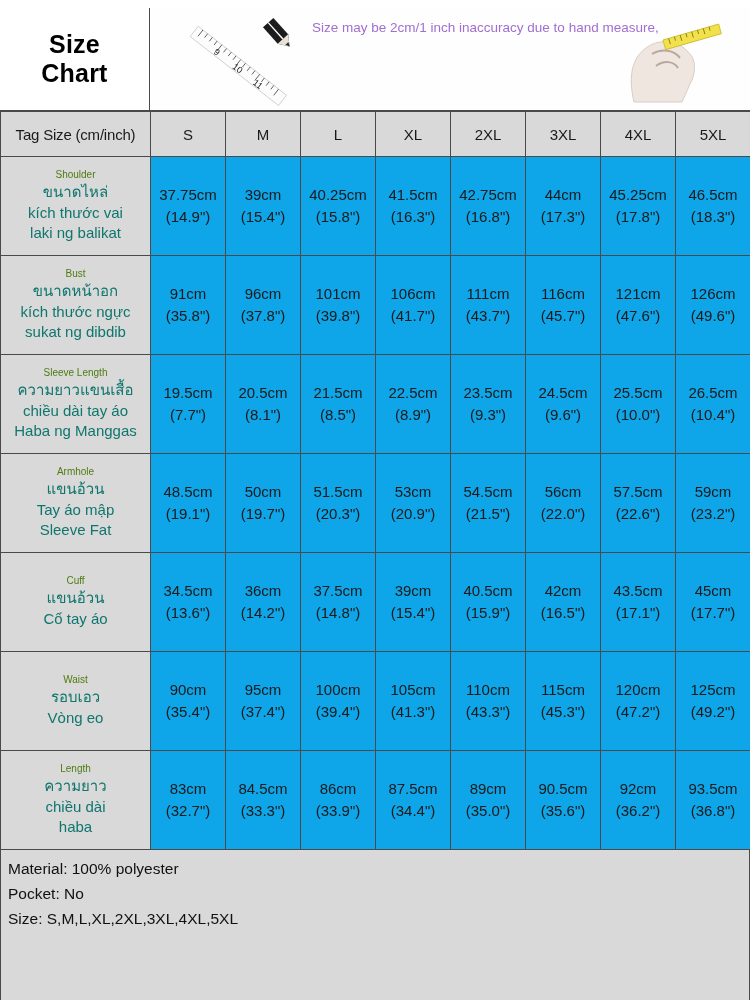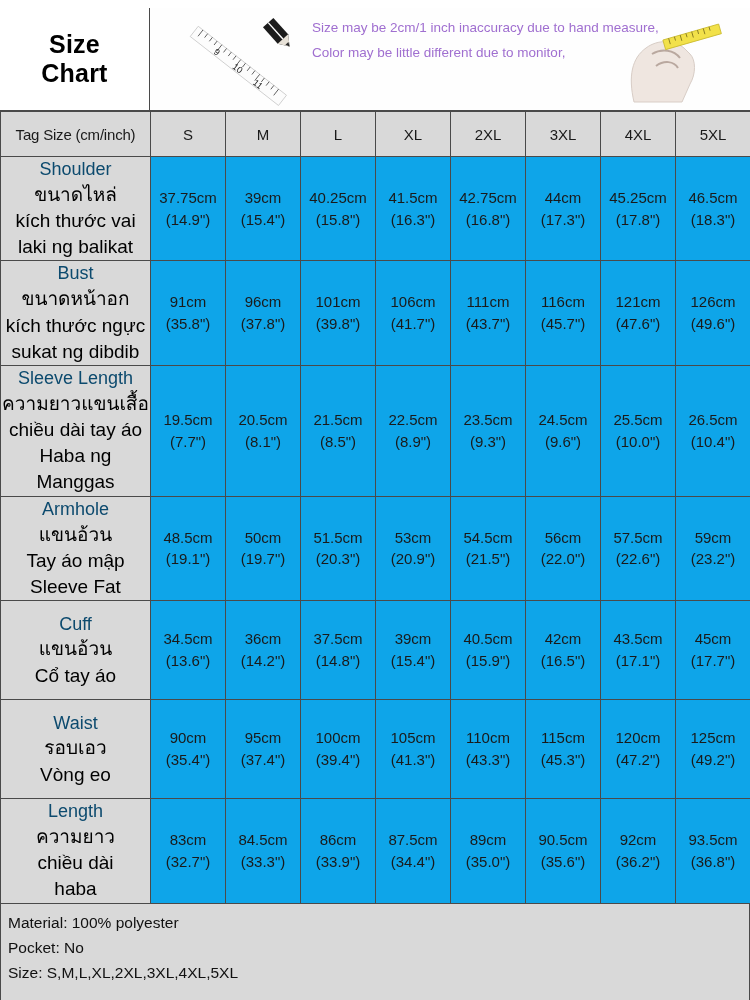--- a/index.html
+++ b/index.html
@@ -106,27 +106,27 @@
     font-weight: normal;
     letter-spacing: -0.2px;
   }
 
   td.row-label {
     background: #d9d9d9;
     padding: 4px 2px;
     line-height: 1.38;
   }
   .rl-en {
-    color: #0c4a6e;
-    font-size: 18px;
+    color: #4d7c0f;
+    font-size: 10px;
     display: block;
   }
   .rl-x {
-    color: #000000;
-    font-size: 19px;
+    color: #0f766e;
+    font-size: 15px;
     display: block;
   }
 
   td.val {
     background: #0ea5e9;
     line-height: 1.45;
     font-size: 15px;
   }
   .v-cm { display: block; }
   .v-in { display: block; }
@@ -211,21 +211,20 @@
             <line x1="82" y1="18" x2="82" y2="24"></line>
               <line x1="88" y1="18" x2="88" y2="22"></line>
             <line x1="94" y1="18" x2="94" y2="24"></line>
               <line x1="100" y1="18" x2="100" y2="22"></line>
           </g>
         </g>
       </svg>
 
       <div class="notes">
         <span>Size may be 2cm/1 inch inaccuracy due to hand measure,</span>
-        <span>Color may be little different due to monitor,</span>
       </div>
     </div>
   </div>
 
   <table class="size-table">
     <colgroup>
       <col class="c-label">
         <col class="c-size">
         <col class="c-size">
         <col class="c-size">

